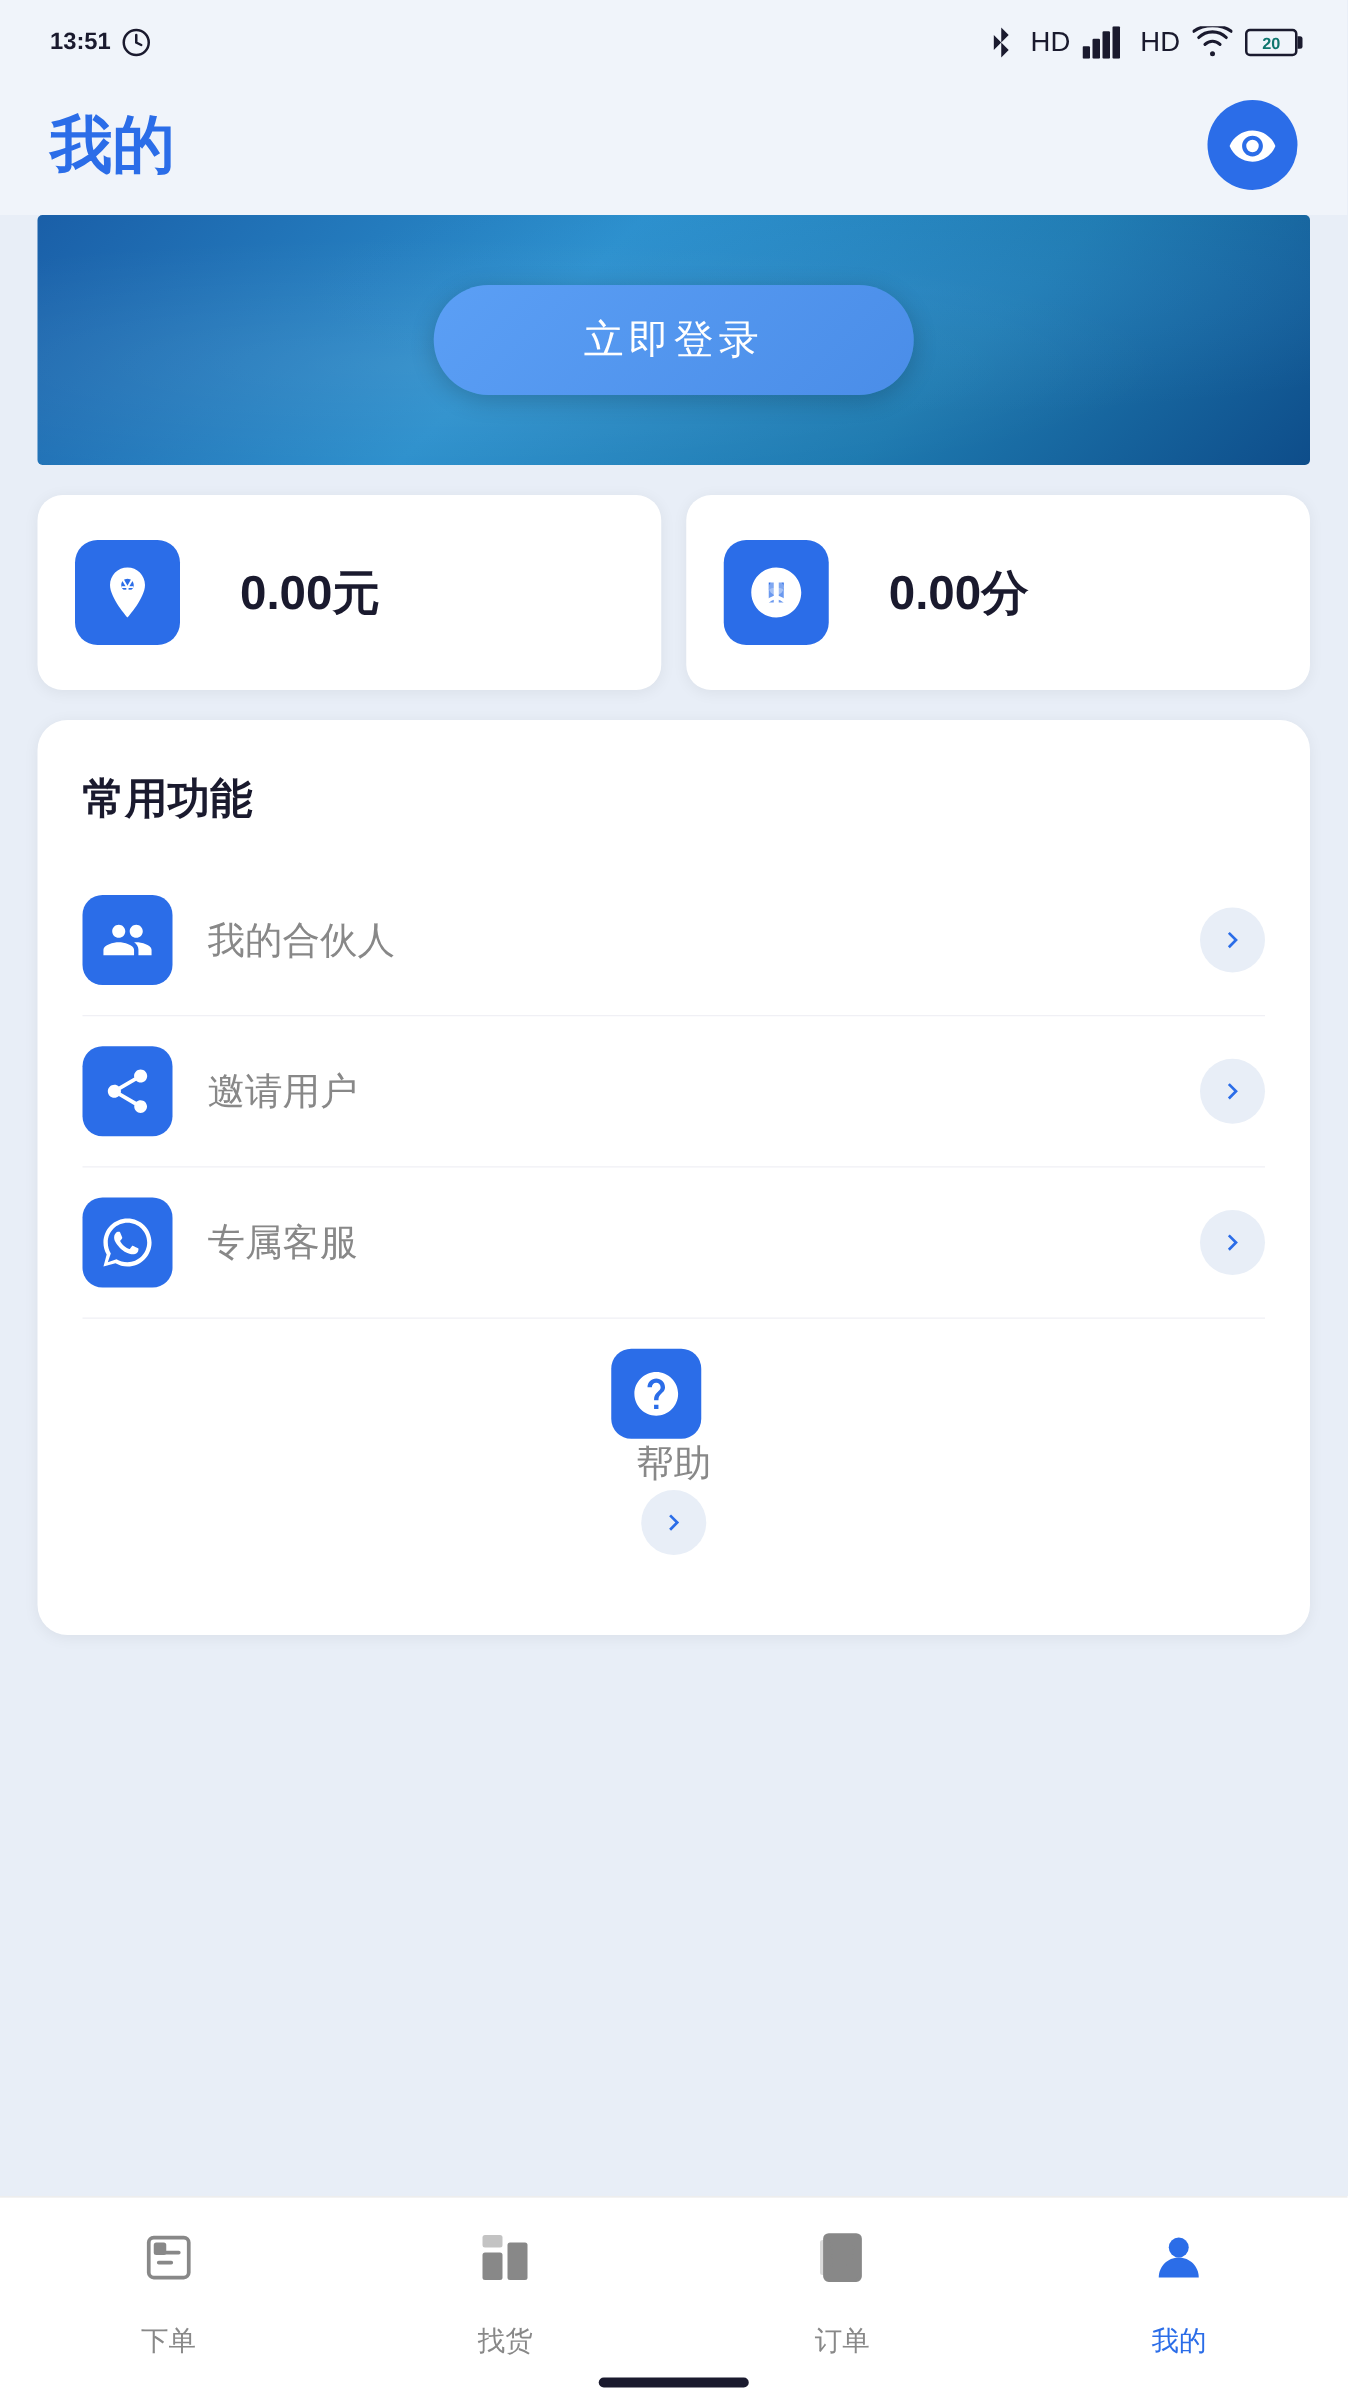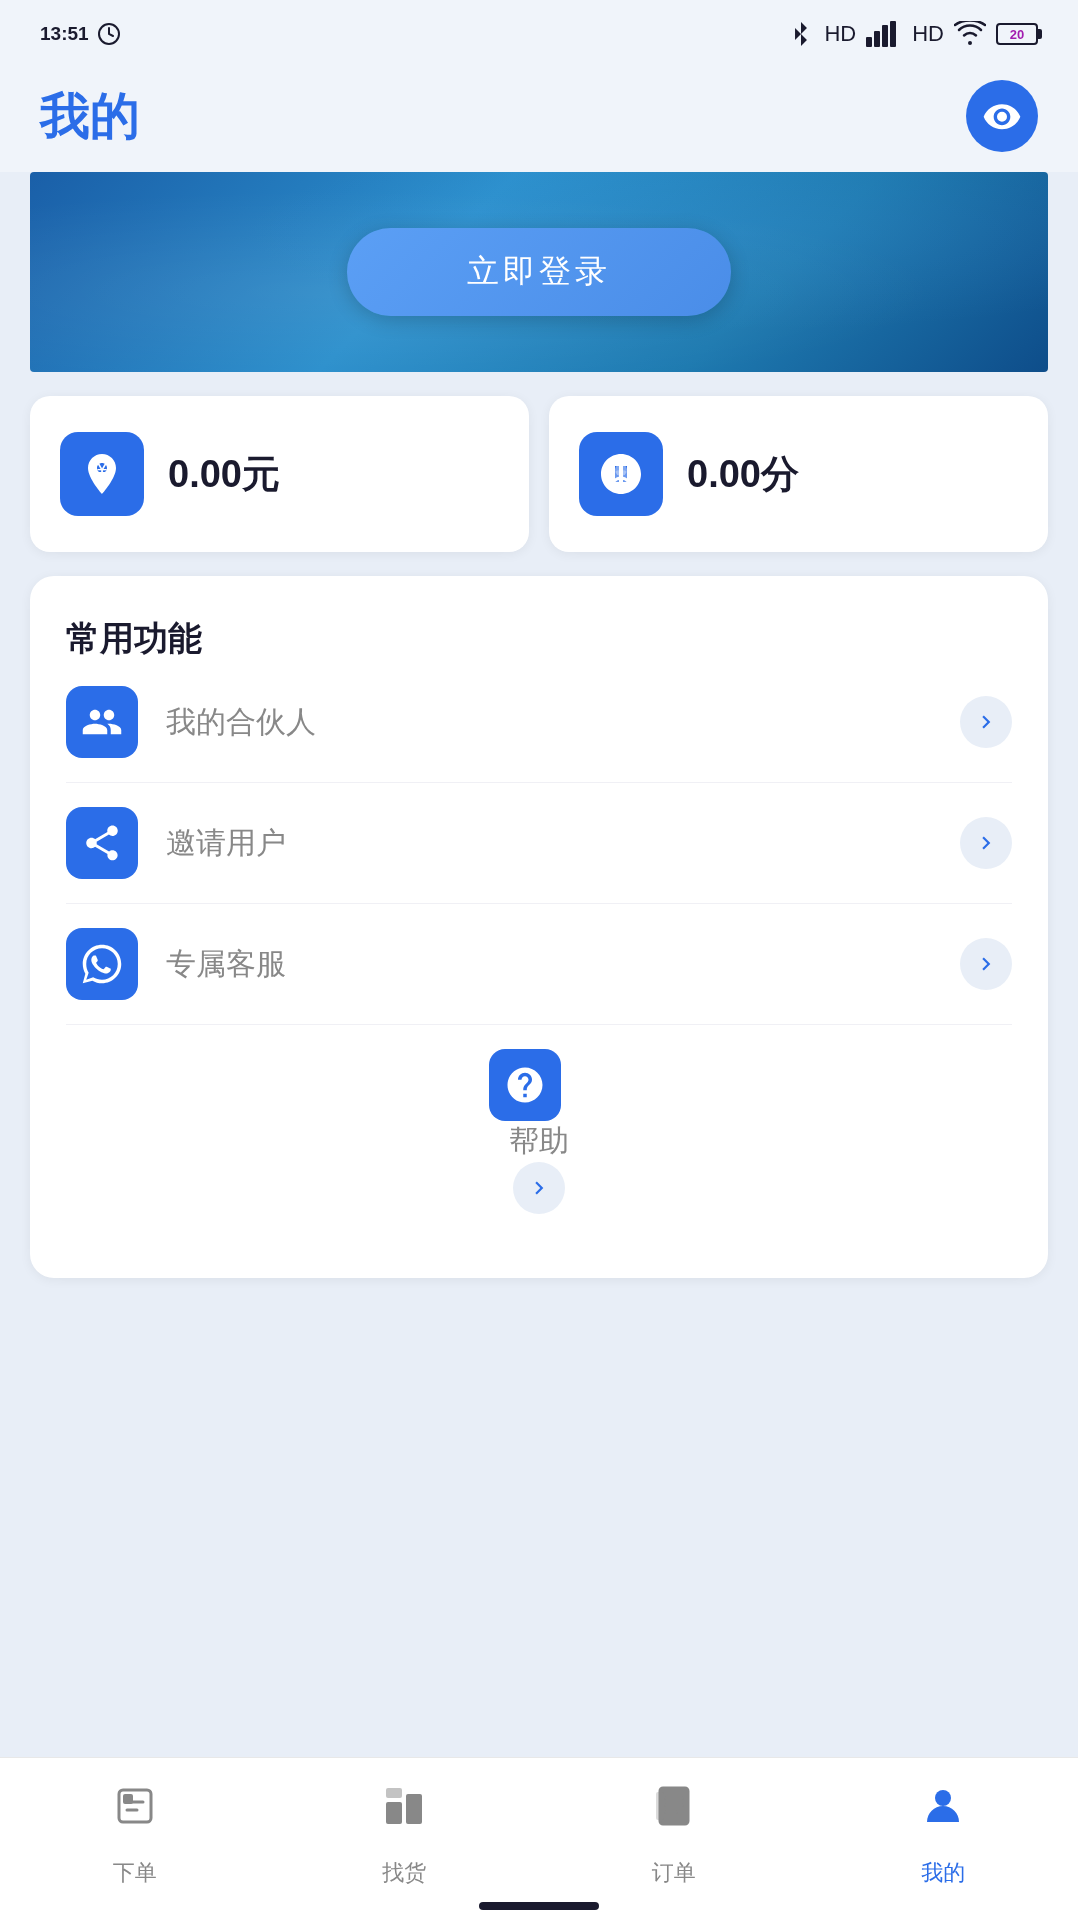--- a/index.html
+++ b/index.html
@@ -42,21 +42,21 @@
     .battery-icon {
       display: inline-flex;
       align-items: center;
       justify-content: center;
       border: 2px solid #1a1a2e;
       border-radius: 4px;
       width: 42px;
       height: 22px;
       position: relative;
       font-size: 13px;
-      color: #a21caf;
+      color: #0f766e;
       font-weight: 600;
     }
     .battery-icon::after {
       content: '';
       position: absolute;
       right: -6px;
       top: 50%;
       transform: translateY(-50%);
       width: 4px;
       height: 10px;
@@ -155,34 +155,36 @@
     }
     .balance-icon svg {
       width: 48px;
       height: 48px;
       fill: white;
     }
     .balance-amount {
       font-size: 38px;
       font-weight: 600;
       color: #1a1a2e;
+      margin-left: 24px;
     }
 
     
     .functions-card {
       margin: 0 30px 24px 30px;
       background: white;
       border-radius: 24px;
       padding: 40px 36px;
       box-shadow: 0 2px 12px rgba(0,0,0,0.06);
     }
     .functions-title {
       font-size: 34px;
       font-weight: 700;
       color: #1a1a2e;
+      margin-bottom: 30px;
     }
     .function-item {
       display: flex;
       align-items: center;
       padding: 24px 0;
       border-bottom: 1px solid #f0f0f5;
       cursor: pointer;
     }
     .function-item:last-child {
       border-bottom: none;

